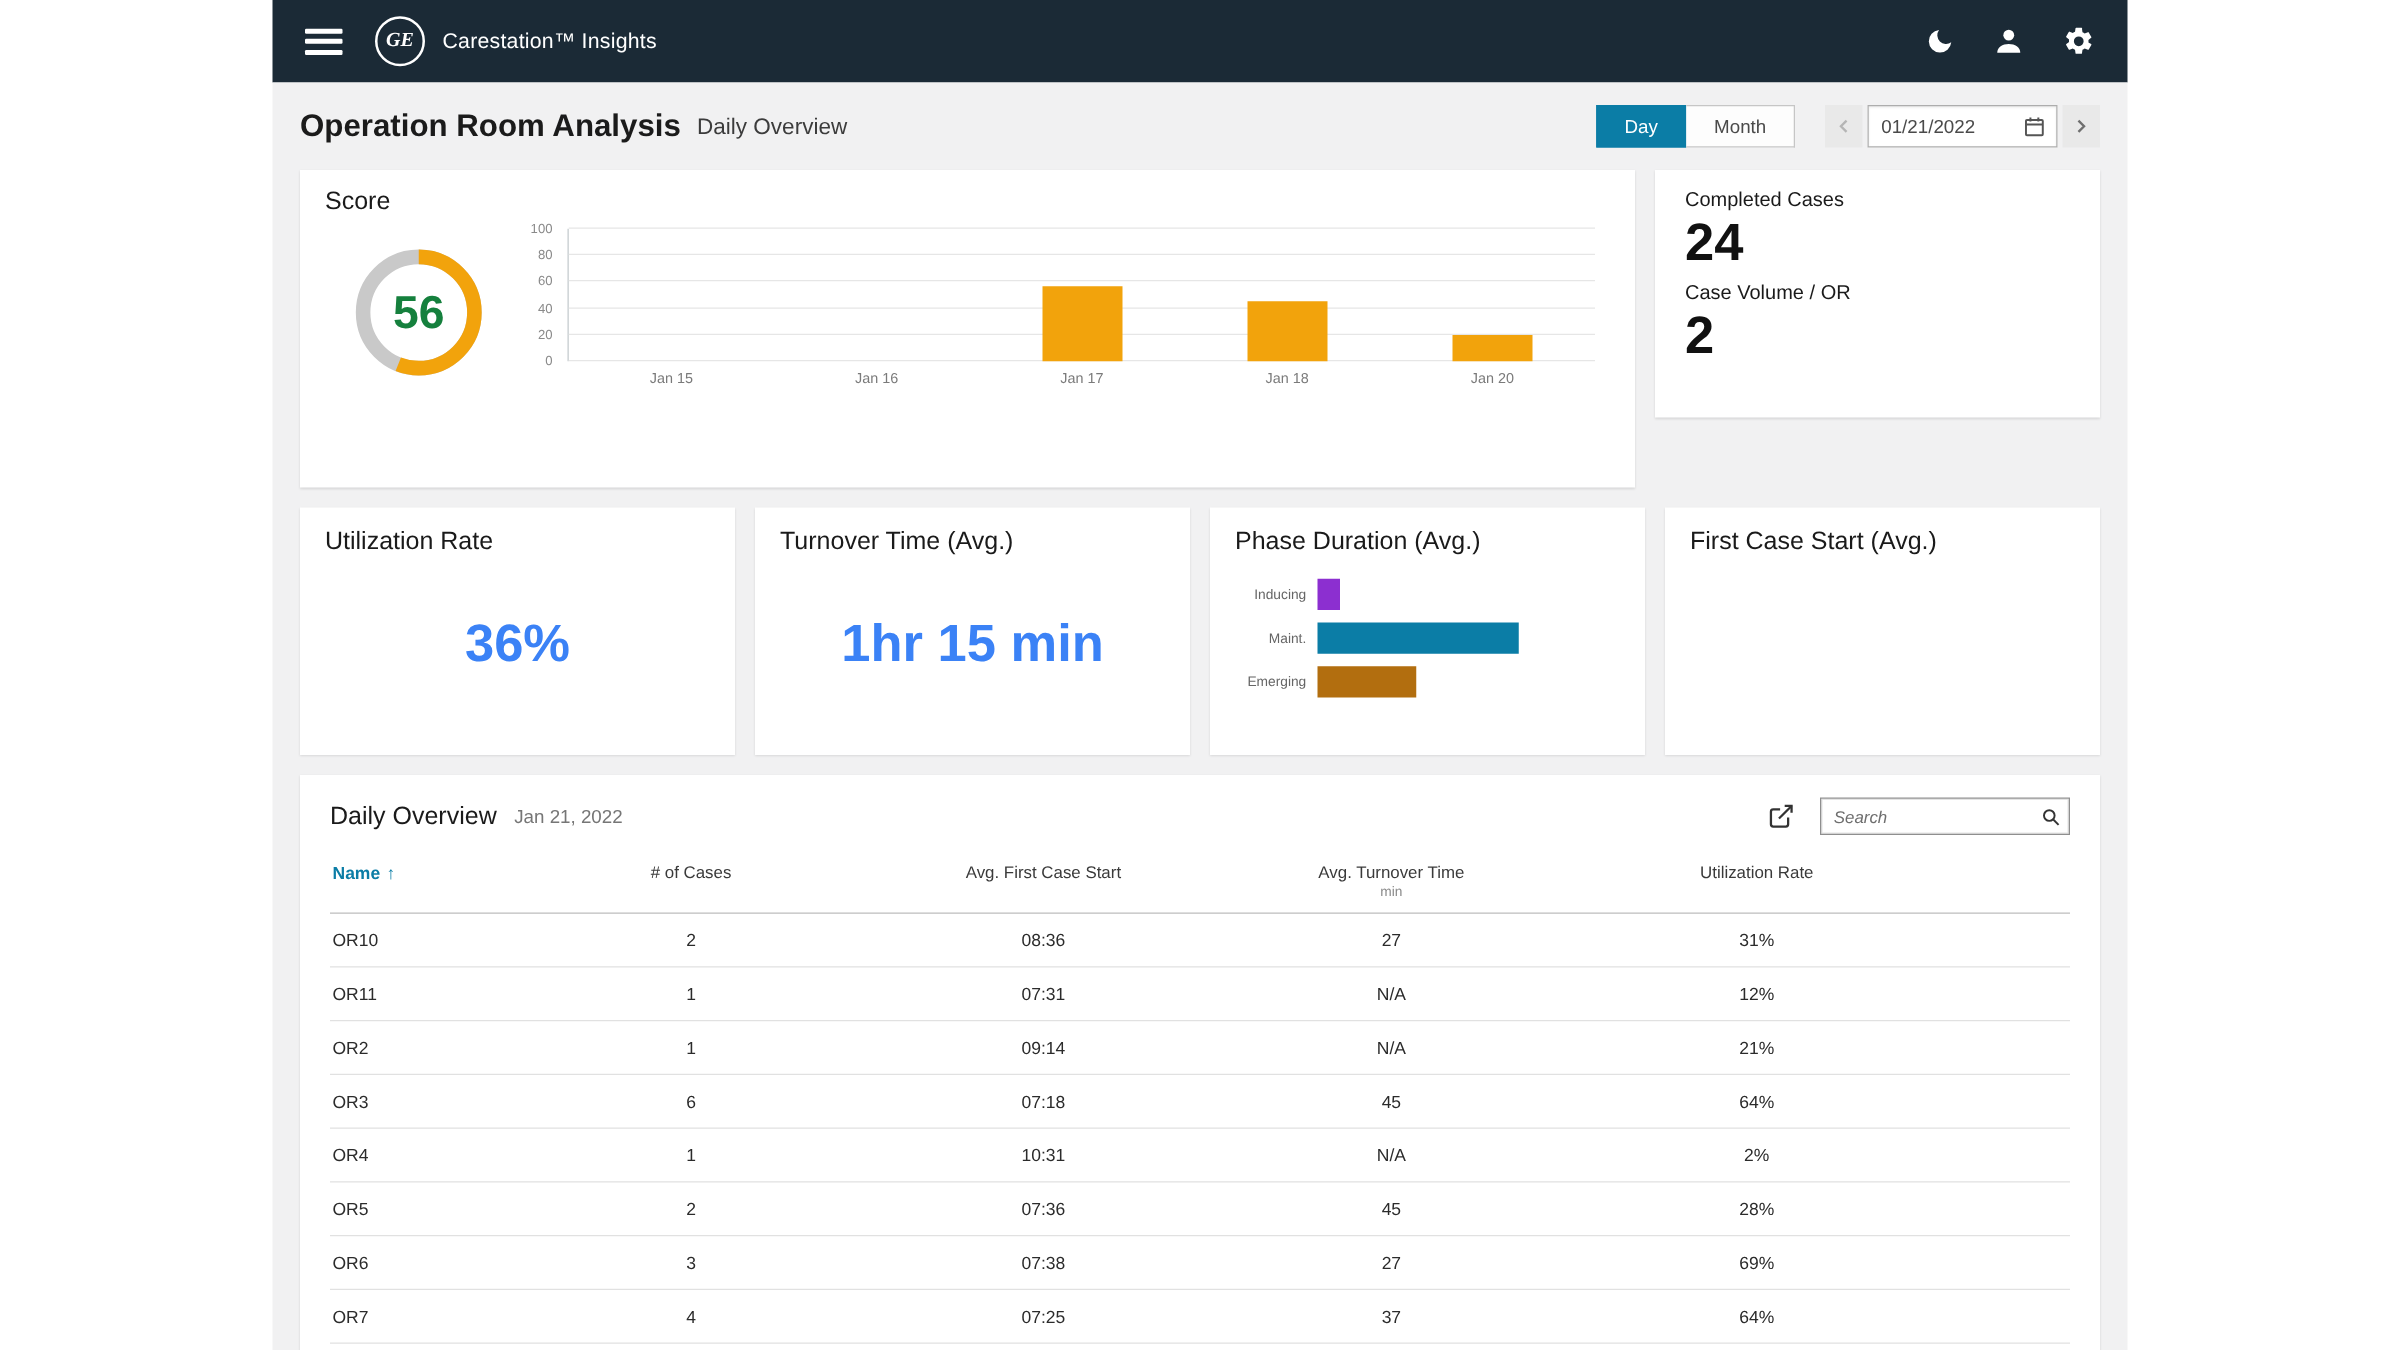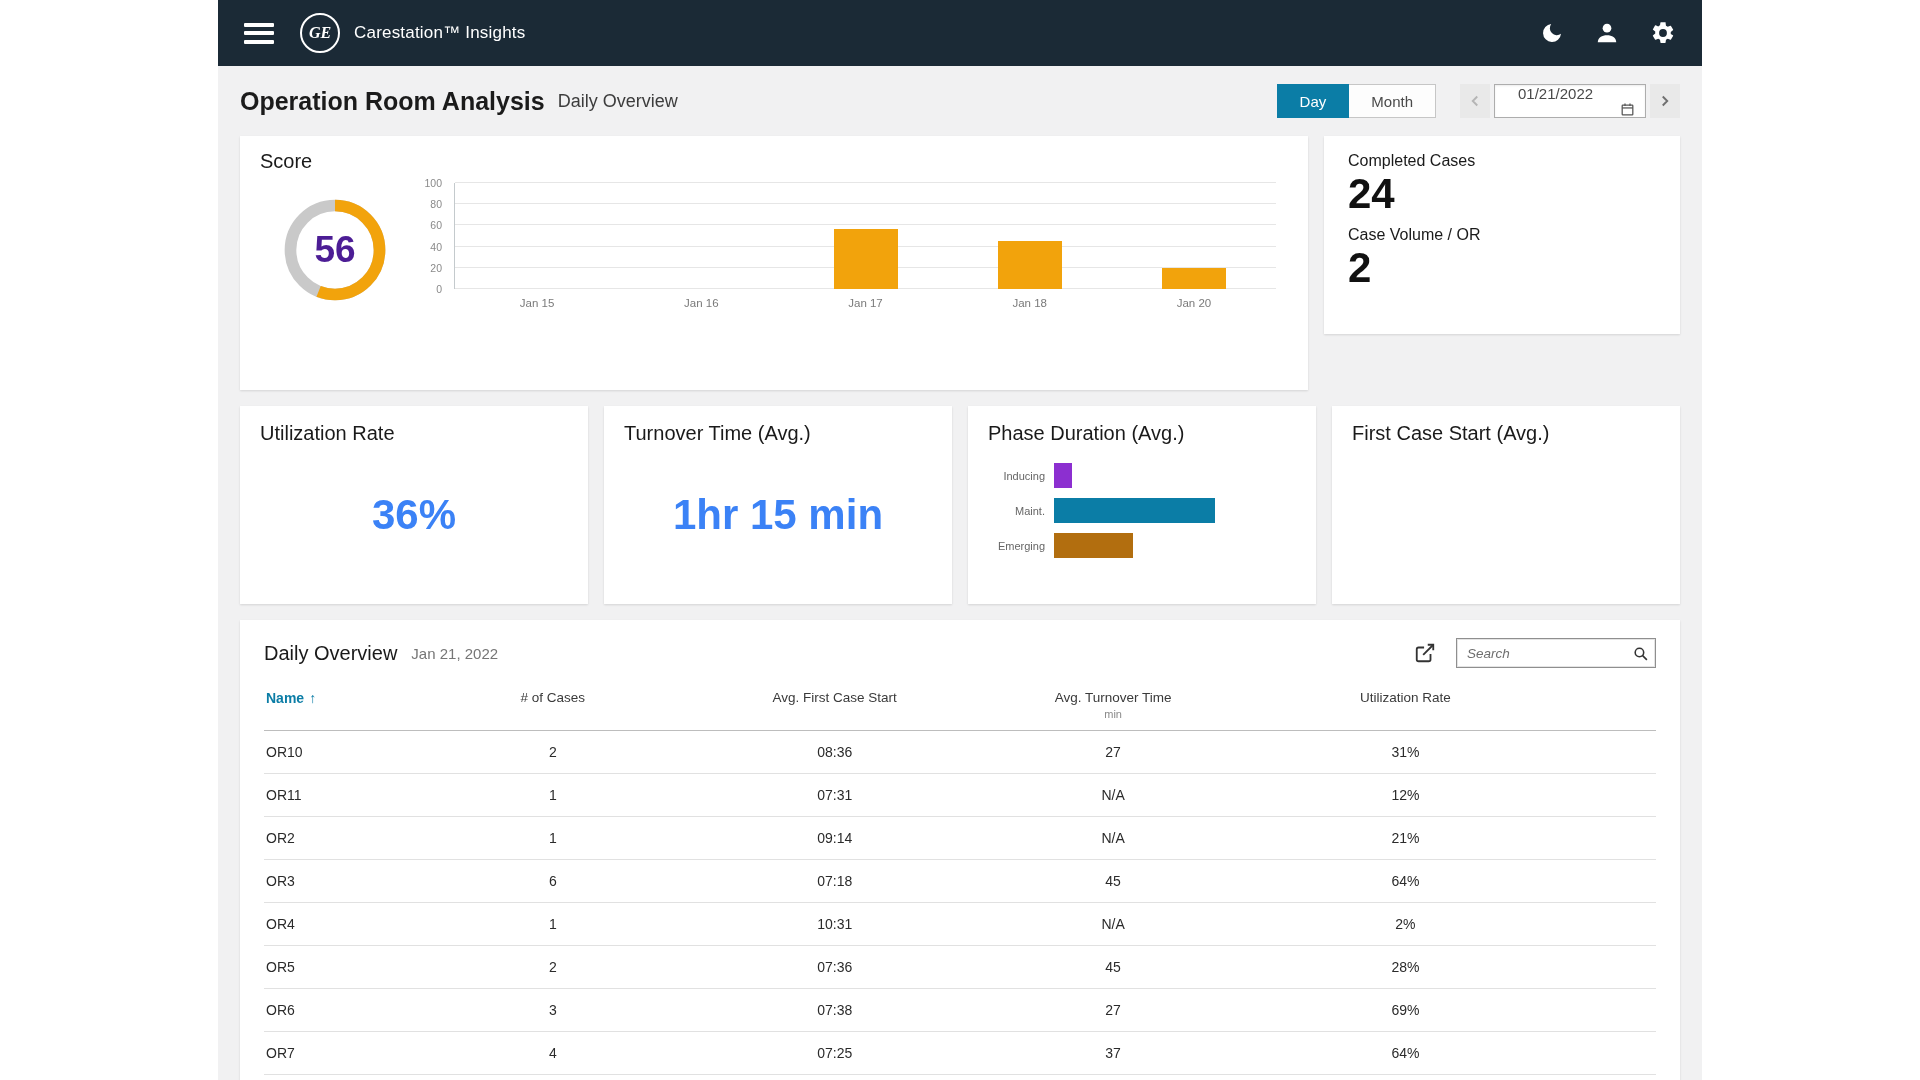--- a/index.html
+++ b/index.html
@@ -26,34 +26,34 @@
   .page-head h1 { font-size: 25px; font-weight: 700; color: #1b1b1b; }
   .subtitle { font-size: 18px; color: #3c3c3c; margin-left: 13px; }
   .controls { margin-left: auto; display: flex; align-items: center; padding-left: 38px; }
   .toggle { display: flex; }
   .toggle button { height: 34px; padding: 0 22px; font-size: 15px; font-family: inherit; cursor: pointer; }
   .btn-day { background: #0b7da6; color: #fff; border: 1px solid #0b7da6; }
   .btn-month { background: #fdfdfd; color: #4a4a4a; border: 1px solid #c6c6c6; border-left: none; }
   .datenav { display: flex; align-items: center; margin-left: 24px; gap: 4px; }
   .nav-btn { width: 30px; height: 34px; background: #e9e9e9; border: none; display: flex; align-items: center; justify-content: center; cursor: pointer; }
   .datebox { height: 34px; width: 152px; background: #fff; border: 1px solid #adadad; box-shadow: inset 0 1px 2px rgba(0,0,0,.08);
-             display: flex; align-items: center; padding: 0 8px 0 10px; flex-direction: column; }
+             display: flex; align-items: center; padding: 0 8px 0 10px; }
   .datebox input { border: none; outline: none; width: 106px; font-size: 15px; color: #4a4a4a; font-family: inherit; background: transparent; }
   .datebox svg { margin-left: auto; }
 
   
   .card { background: #fff; box-shadow: 0 1px 2px rgba(0,0,0,.12); }
   .card-title { font-size: 20px; color: #1a1a1a; }
 
   .row1 { display: grid; grid-template-columns: 1fr 356px; gap: 16px; }
   .score-card { height: 254px; padding: 14px 20px; }
   .score-flex { display: flex; }
   .donut-wrap { width: 150px; display: flex; align-items: center; justify-content: center; position: relative; height: 150px; margin-top: 2px; }
   .donut-wrap svg { width: 106px; height: 106px; }
-  .score-num { position: absolute; font-size: 37px; font-weight: 700; color: #4c1d95; }
+  .score-num { position: absolute; font-size: 37px; font-weight: 700; color: #15803d; }
   .chart-wrap { flex: 1; position: relative; height: 152px; margin-left: 6px; }
   .plot { position: absolute; left: 38px; right: 12px; top: 10px; bottom: 36px; border-left: 1px solid #c4cacd; }
   .gridline { position: absolute; left: 0; right: 0; height: 1px; background: #e6e6e6; }
   .ylabels { position: absolute; left: 0; top: 10px; bottom: 36px; width: 32px; }
   .ytick { position: absolute; right: 6px; width: 26px; text-align: right; font-size: 10.5px; color: #8a8a8a; line-height: 12px; }
   .bars { position: absolute; left: 0; right: 0; top: 0; bottom: 0; display: flex; }
   .slot { flex: 1; position: relative; }
   .vbar { position: absolute; bottom: 0; left: 50%; transform: translateX(-50%); width: 64px; }
   .xtick { position: absolute; top: calc(100% + 8px); left: 0; right: 0; text-align: center; font-size: 11.5px; color: #7a7a7a; white-space: nowrap; }
 

